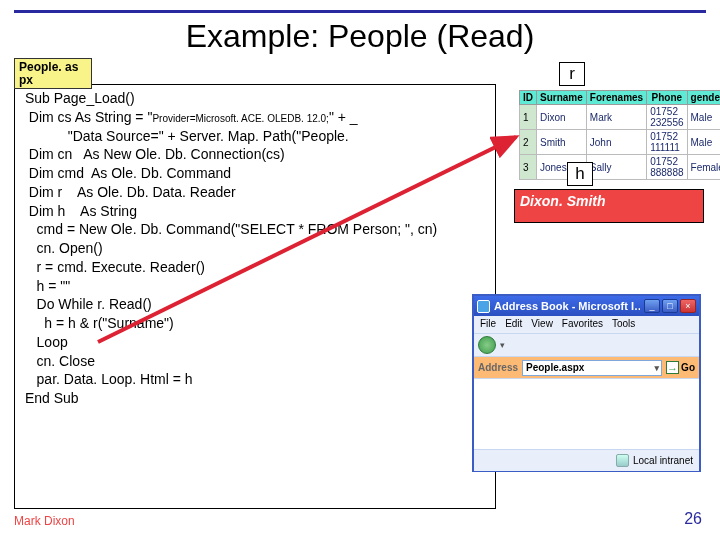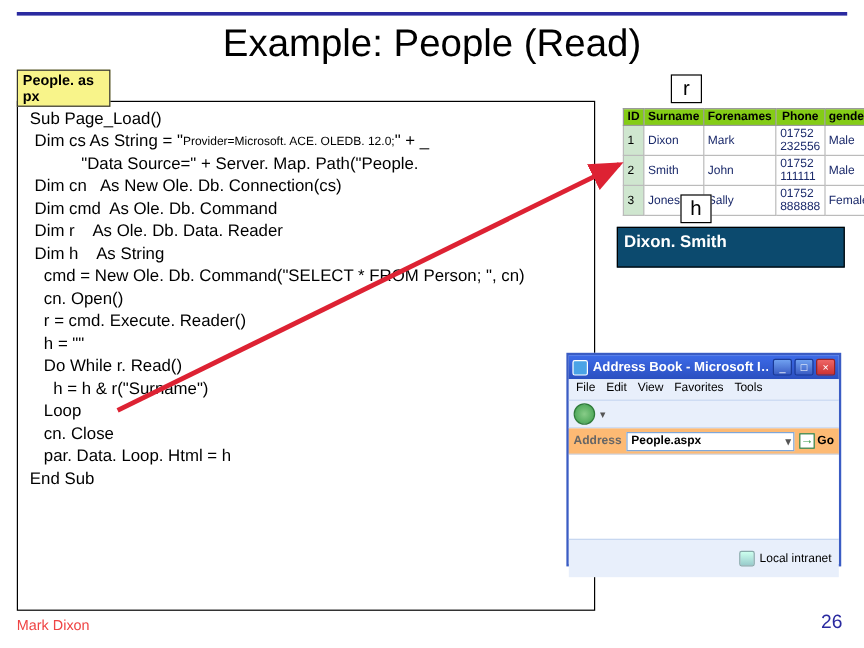--- a/index.html
+++ b/index.html
@@ -79,21 +79,21 @@
     padding: 1px 0;
   }
   .db-table {
     position: absolute;
     top: 90px;
     left: 519px;
     border-collapse: collapse;
     font-size: 10px;
   }
   .db-table th {
-    background: #84cc16;
+    background: #5eead4;
     border: 1px solid #9a9a9a;
     padding: 1px 3px;
     font-weight: bold;
   }
   .db-table td {
     background: #fff;
     border: 1px solid #bbb;
     padding: 1px 3px;
     color: #1b2a6b;
   }
@@ -109,25 +109,26 @@
     font-size: 17px;
     padding: 1px 0;
   }
   .h-value {
     position: absolute;
     top: 189px;
     left: 514px;
     width: 190px;
     height: 34px;
     border: 1px solid #000;
-    background: #0c4a6e;
+    background: #ef4444;
     color: #fff;
     font-weight: bold;
     font-size: 14px;
     padding: 3px 5px;
+    font-style: italic;
   }
   .arrow {
     position: absolute;
     left: 78px;
     top: 122px;
     width: 460px;
     height: 240px;
     pointer-events: none;
     z-index: 3;
   }
@@ -207,21 +208,21 @@
   }
   .addressbar .go .gicon{
     width:13px; height:13px; border:1px solid #2e7a39; background:#fff; display:flex; align-items:center; justify-content:center;
   }
   .addressbar .go .gicon span{ color:#3b9c4b; font-size:11px; line-height:11px;}
   .viewport {
     flex:1; background:#fff;
     height: 70px;
   }
   .statusbar {
-    height: 32px;
+    height: 22px;
     background:#e8effb;
     border-top:1px solid #c7d7f0;
     display:flex; align-items:center; justify-content:flex-end;
     padding:0 6px; gap:4px;
     font-size:10px;
   }
   .statusbar .sicon{
     width:13px; height:13px; border:1px solid #8aa;
     background: linear-gradient(#cfe,#9cc);
     border-radius:2px;

